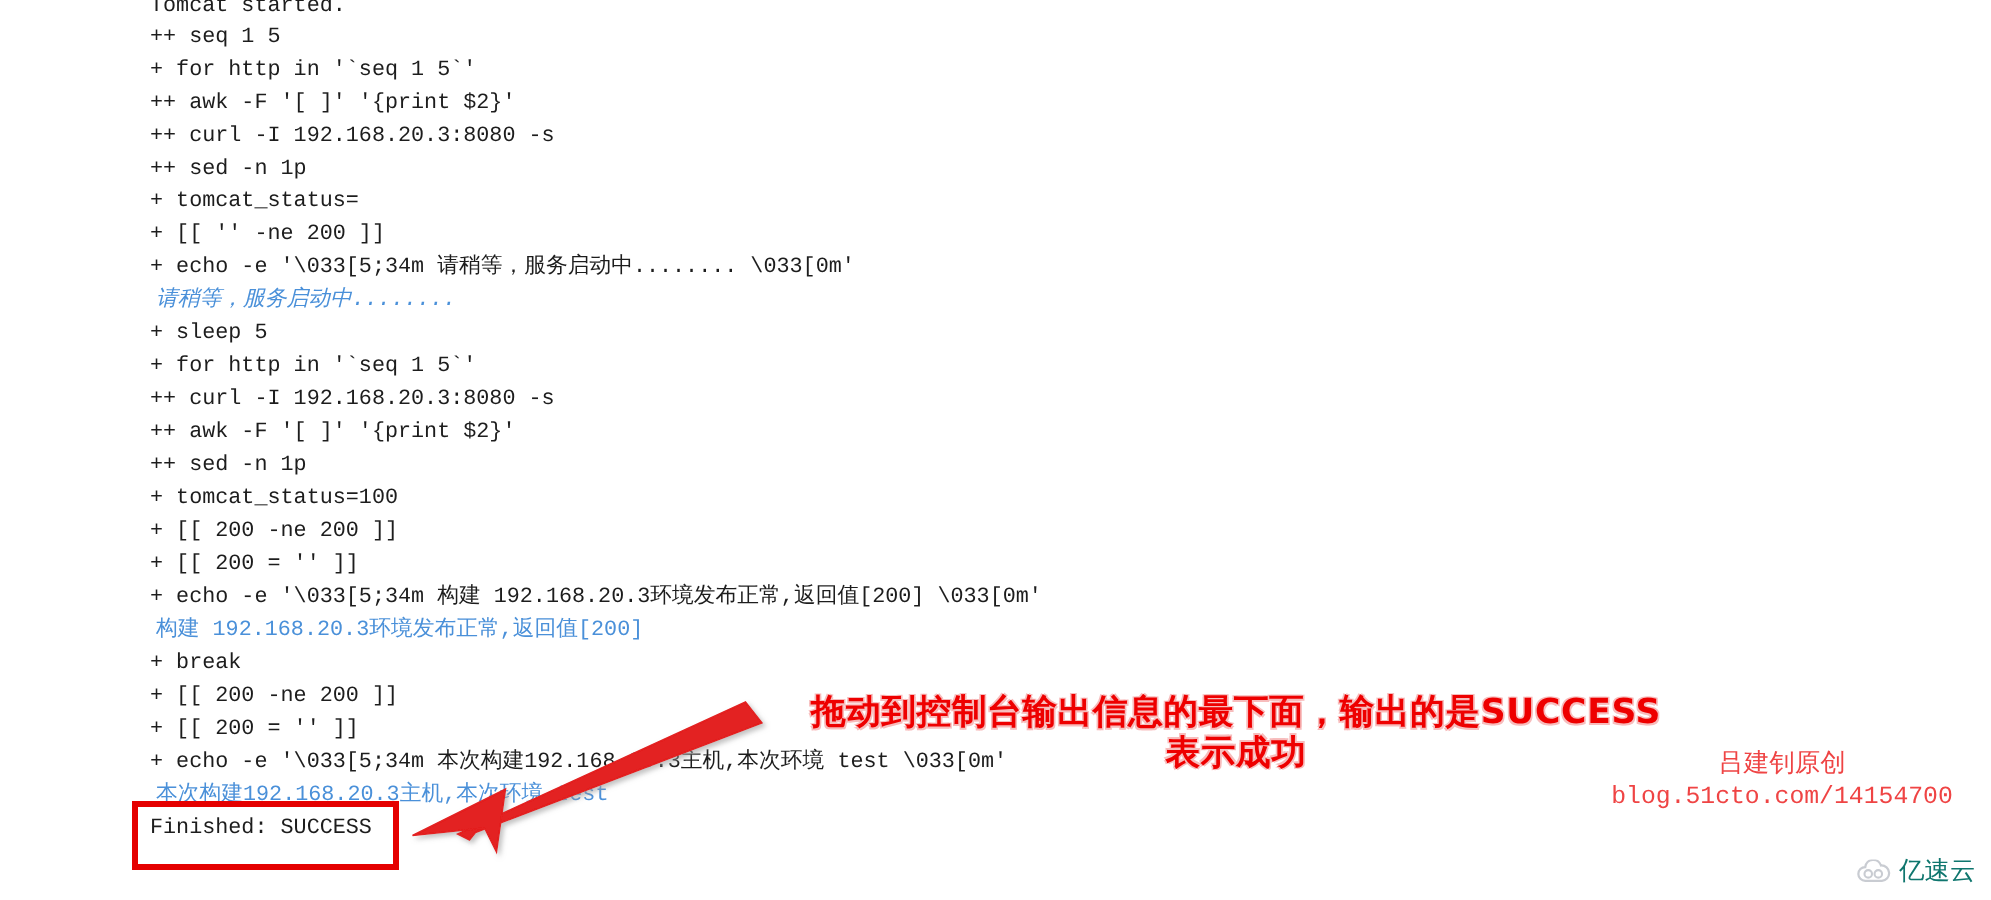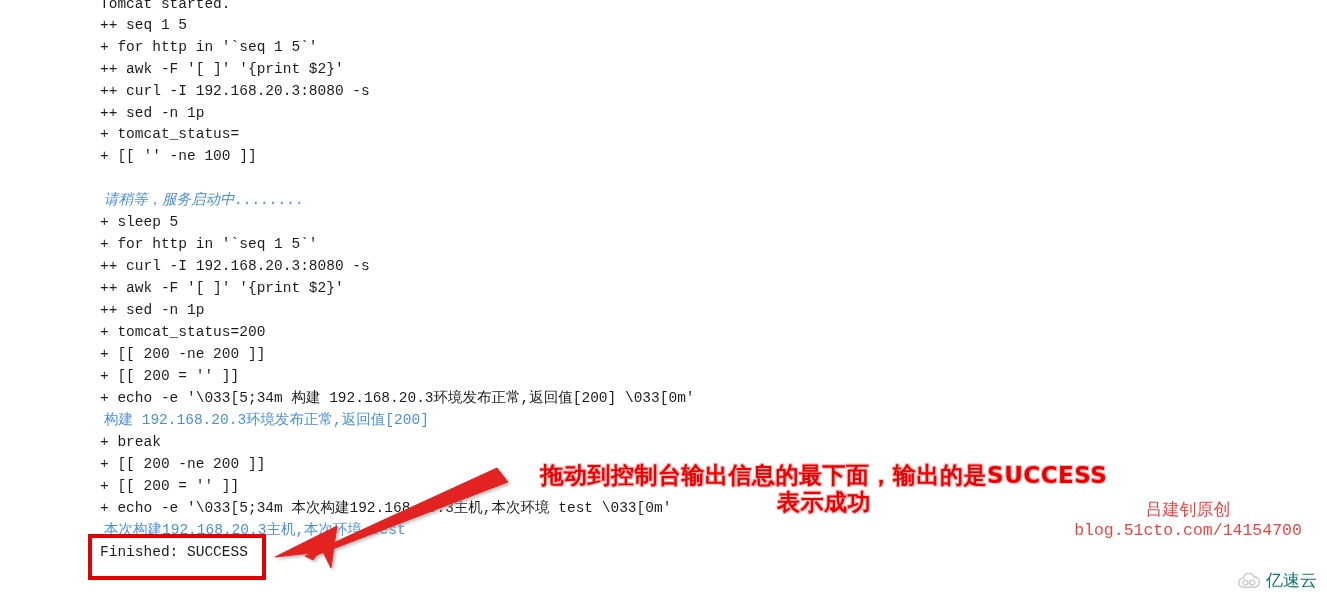--- a/index.html
+++ b/index.html
@@ -136,28 +136,29 @@
 <body>
 
 <div id="console-output">
     <div class="log-line cmd" style="top: -4px;">Tomcat started.</div>
     <div class="log-line cmd" style="top: 17px;">++ seq 1 5</div>
     <div class="log-line cmd" style="top: 39px;">+ for http in '`seq 1 5`'</div>
     <div class="log-line cmd" style="top: 61px;">++ awk -F '[ ]' '{print $2}'</div>
     <div class="log-line cmd" style="top: 83px;">++ curl -I 192.168.20.3:8080 -s</div>
     <div class="log-line cmd" style="top: 105px;">++ sed -n 1p</div>
     <div class="log-line cmd" style="top: 126px;">+ tomcat_status=</div>
-    <div class="log-line cmd" style="top: 148px;">+ [[ '' -ne 100 ]]</div>
+    <div class="log-line cmd" style="top: 148px;">+ [[ '' -ne 200 ]]</div>
+    <div class="log-line cmd" style="top: 170px;">+ echo -e '\033[5;34m 请稍等，服务启动中........ \033[0m'</div>
     <div class="log-line out" style="top: 192px; font-style: italic;">请稍等，服务启动中........</div>
     <div class="log-line cmd" style="top: 214px;">+ sleep 5</div>
     <div class="log-line cmd" style="top: 236px;">+ for http in '`seq 1 5`'</div>
     <div class="log-line cmd" style="top: 258px;">++ curl -I 192.168.20.3:8080 -s</div>
     <div class="log-line cmd" style="top: 280px;">++ awk -F '[ ]' '{print $2}'</div>
     <div class="log-line cmd" style="top: 302px;">++ sed -n 1p</div>
-    <div class="log-line cmd" style="top: 324px;">+ tomcat_status=200</div>
+    <div class="log-line cmd" style="top: 324px;">+ tomcat_status=100</div>
     <div class="log-line cmd" style="top: 346px;">+ [[ 200 -ne 200 ]]</div>
     <div class="log-line cmd" style="top: 368px;">+ [[ 200 = '' ]]</div>
     <div class="log-line cmd" style="top: 390px;">+ echo -e '\033[5;34m 构建 192.168.20.3环境发布正常,返回值[200] \033[0m'</div>
     <div class="log-line out" style="top: 412px;">构建 192.168.20.3环境发布正常,返回值[200]</div>
     <div class="log-line cmd" style="top: 434px;">+ break</div>
     <div class="log-line cmd" style="top: 456px;">+ [[ 200 -ne 200 ]]</div>
     <div class="log-line cmd" style="top: 478px;">+ [[ 200 = '' ]]</div>
     <div class="log-line cmd" style="top: 500px;">+ echo -e '\033[5;34m 本次构建192.168.20.3主机,本次环境 test \033[0m'</div>
     <div class="log-line out" style="top: 522px;">本次构建192.168.20.3主机,本次环境 test</div>
     <div class="log-line cmd" style="top: 544px;">Finished: SUCCESS</div>

